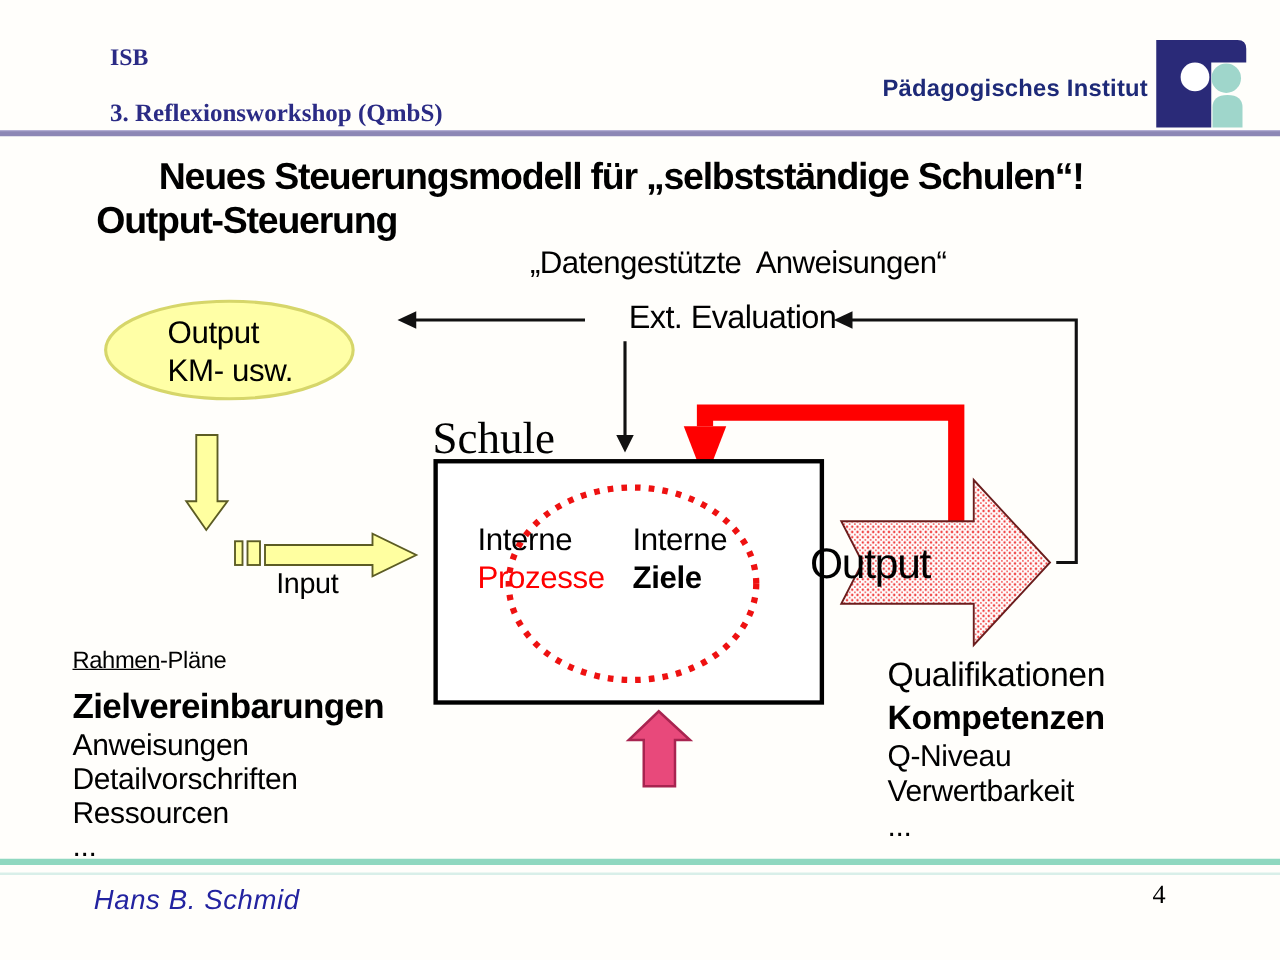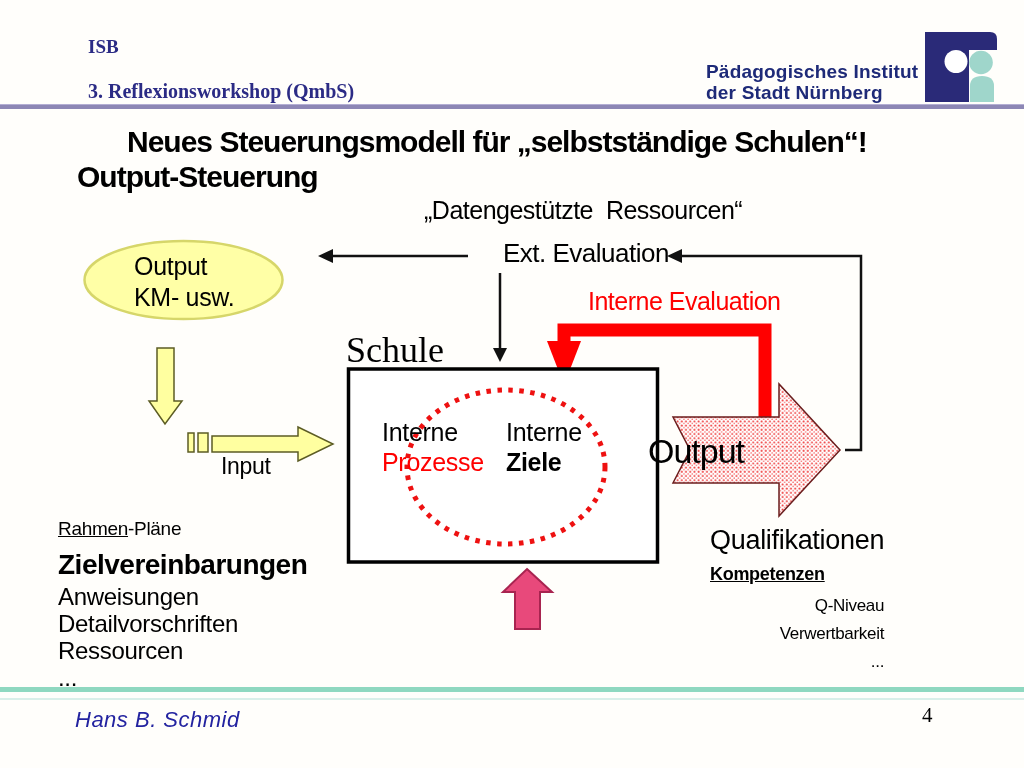--- a/index.html
+++ b/index.html
@@ -34,51 +34,50 @@
   .proz-lbl{left:402px;top:631px;font:36px "Liberation Serif",serif;}
 
   .left-list{left:58px;top:512px;}
   .left-list .l1{font-size:19px;line-height:34px;letter-spacing:-.3px;}
   .left-list .l2{font-size:28px;line-height:37px;font-weight:bold;letter-spacing:-.5px;}
   .left-list .ln{font-size:24px;line-height:27px;letter-spacing:-.3px;}
   .u{text-decoration:underline;}
 
   .right-list{left:710px;top:524px;}
   .right-list .l1{font-size:27px;line-height:33px;letter-spacing:-.3px;}
-  .right-list .l2{font-size:18px;line-height:35px;font-weight:bold;letter-spacing:-.3px;text-decoration:underline;}
-  .right-list .ln{font-size:17px;line-height:28px;letter-spacing:-.3px;text-align:right;}
+  .right-list .l2{font-size:27px;line-height:35px;font-weight:bold;letter-spacing:-.3px;}
+  .right-list .ln{font-size:24px;line-height:28px;letter-spacing:-.3px;}
 
   
   .ft-rule{left:0;top:687px;width:1024px;height:5px;background:#8fd8c0;}
   .ft-rule2{left:0;top:698px;width:1024px;height:2px;background:#d9efe9;}
   .ft-author{left:75px;top:707px;font-size:22px;font-style:italic;color:#2323a0;letter-spacing:.5px;}
   .ft-page{left:922px;top:703px;font:21px "Liberation Serif",serif;}
 </style>
 </head>
 <body>
 
 <div class="slide">
 
   <div class="abs hdr-org">ISB</div>
   <div class="abs hdr-workshop">3. Reflexionsworkshop (QmbS)</div>
   <div class="abs hdr-inst">
     <div>Pädagogisches Institut</div>
-    <div>der Stadt Nürnberg</div>
   </div>
   <svg class="abs logo" width="76" height="76" viewBox="0 0 76 76">
     <path d="M2,3 H67 Q74,3 74,10 V21 H46 V73 H2 Z" fill="#2a2a78"></path>
     <circle cx="33" cy="32.5" r="11.5" fill="#ffffff"></circle>
     <circle cx="58" cy="33.5" r="11.8" fill="#9fd6cb"></circle>
     <path d="M47,73 V57 Q47,47 59,47 Q71,47 71,57 V73 Z" fill="#9fd6cb"></path>
   </svg>
   <div class="abs hdr-rule"></div>
 
   <div class="abs title1">Neues Steuerungsmodell für „selbstständige Schulen“!</div>
   <div class="abs title2">Output-Steuerung</div>
-  <div class="abs subtitle">„Datengestützte  Ressourcen“</div>
+  <div class="abs subtitle">„Datengestützte  Anweisungen“</div>
 
   <svg class="abs" style="left:0;top:0;" width="1024" height="768" viewBox="0 0 1024 768">
     <defs>
       <pattern id="reddots" width="4.2" height="4.2" patternUnits="userSpaceOnUse">
         <rect width="4.2" height="4.2" fill="#ffffff"></rect>
         <circle cx="1.4" cy="1.4" r="1" fill="#f04040"></circle>
         <circle cx="3.5" cy="3.5" r="0.8" fill="#f57070"></circle>
       </pattern>
     </defs>
 
@@ -115,21 +114,20 @@
     <rect x="348.5" y="369" width="309" height="193" fill="#ffffff" stroke="#000" stroke-width="3.5"></rect>
 
     <ellipse cx="506" cy="467" rx="99" ry="77" fill="none" stroke="#ee1111" stroke-width="5" stroke-dasharray="4.5 6.5"></ellipse>
 
     <polygon points="673,417 779,417 779,384 840,450 779,516 779,483 673,483 690,450" fill="url(#reddots)" stroke="#6b1d1d" stroke-width="1.5"></polygon>
 
     <polygon points="527,569 552,592 540,592 540,629 515,629 515,592 503,592" fill="#e8497b" stroke="#a82450" stroke-width="2"></polygon>
   </svg>
 
   <div class="abs ext-eval">Ext. Evaluation</div>
-  <div class="abs int-eval">Interne Evaluation</div>
 
   <div class="abs gesetze">
     <div>Output</div>
     <div>KM- usw.</div>
   </div>
 
   <div class="abs input-lbl">Input</div>
   <div class="abs schule-lbl">Schule</div>
 
   <div class="abs box-left">

